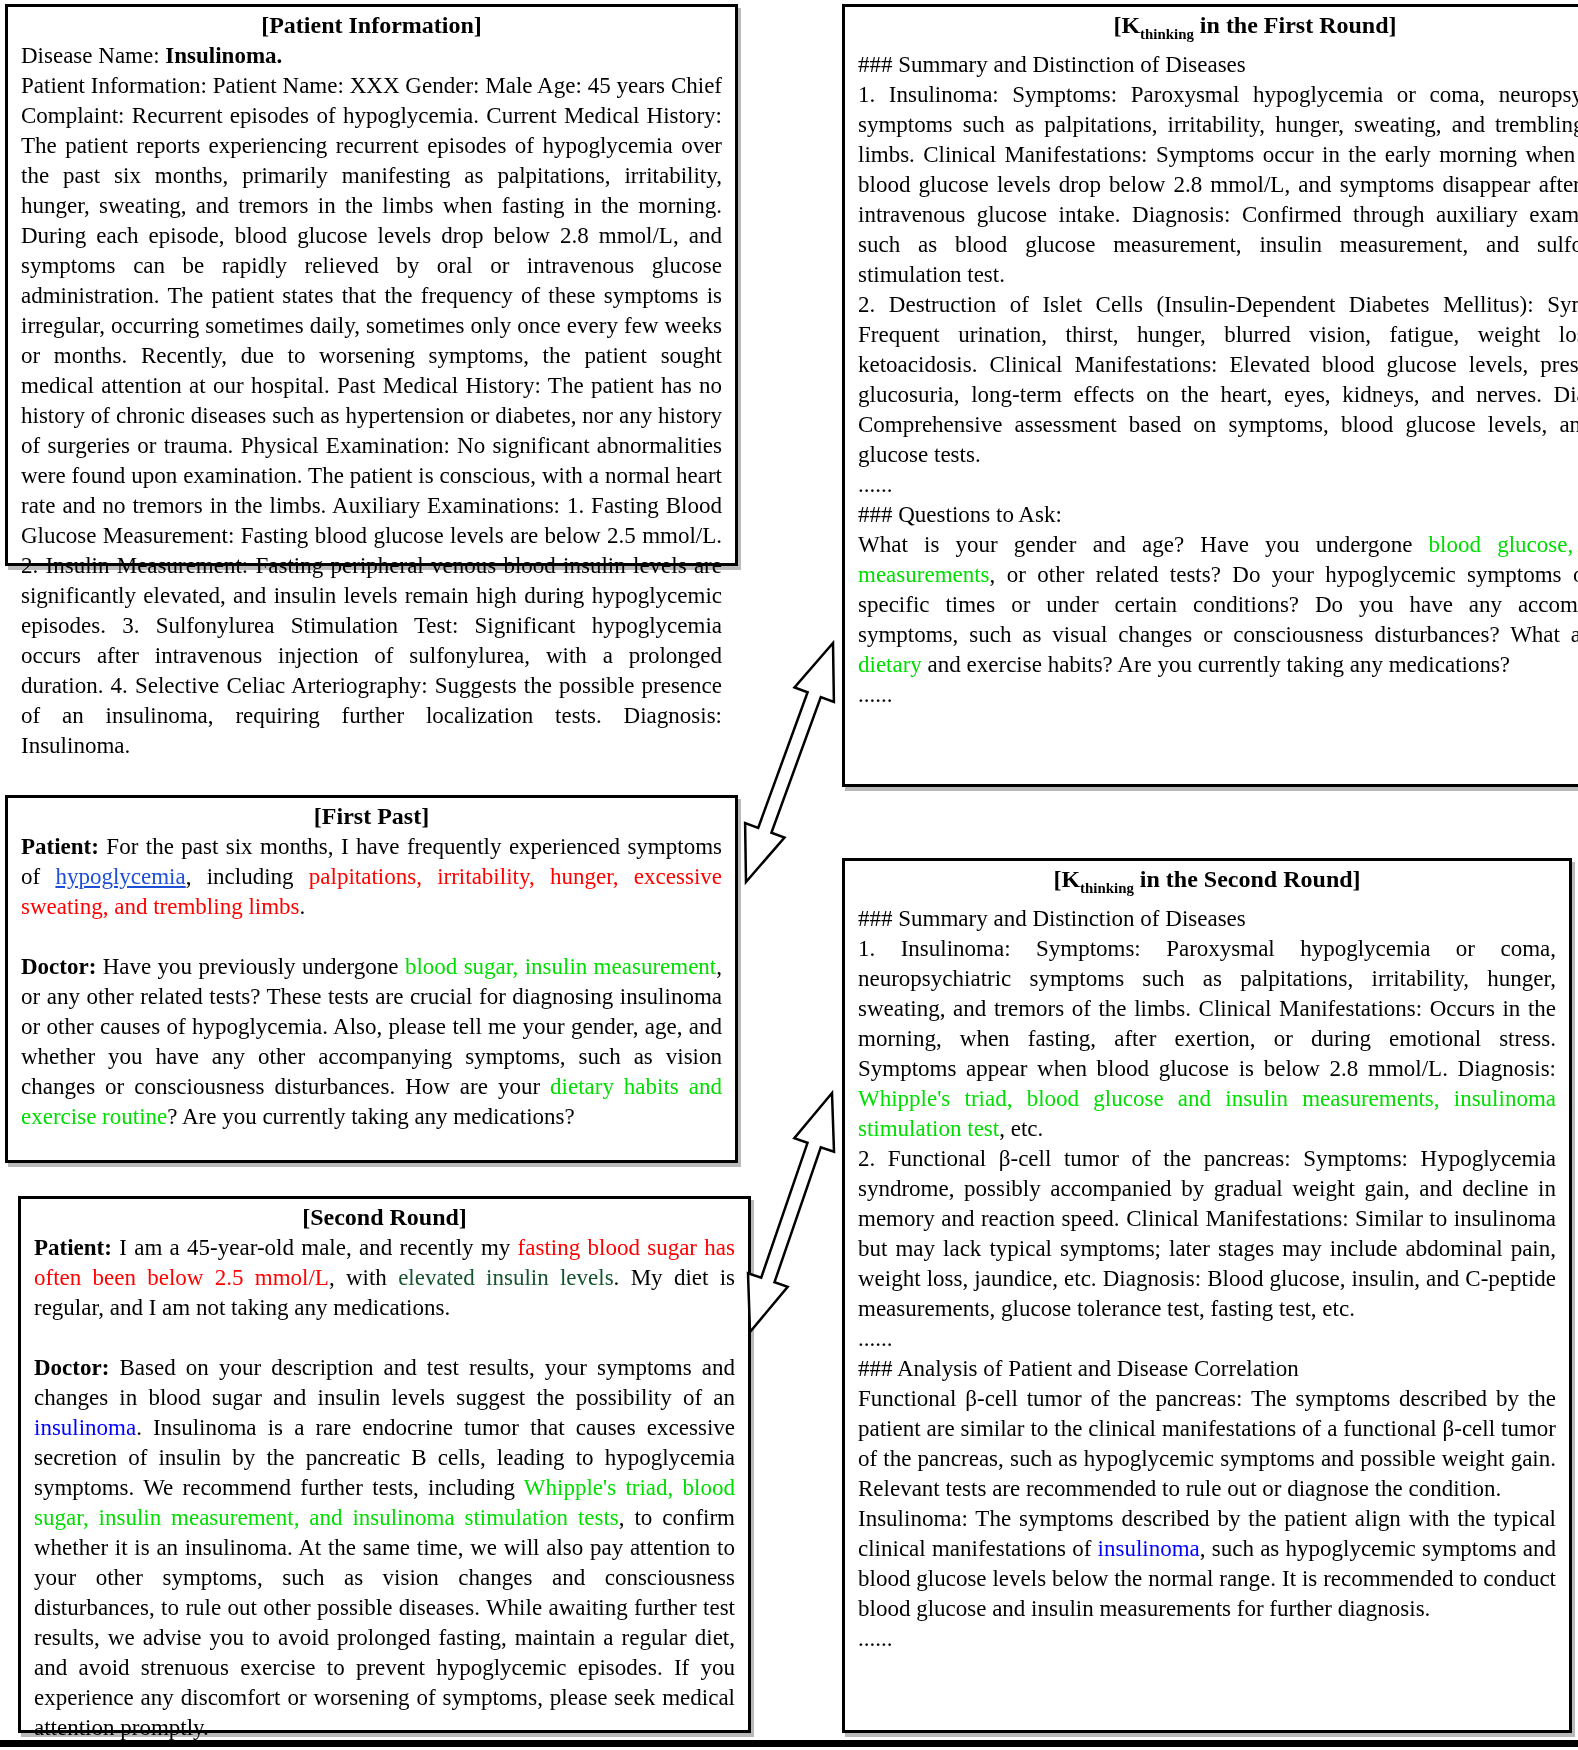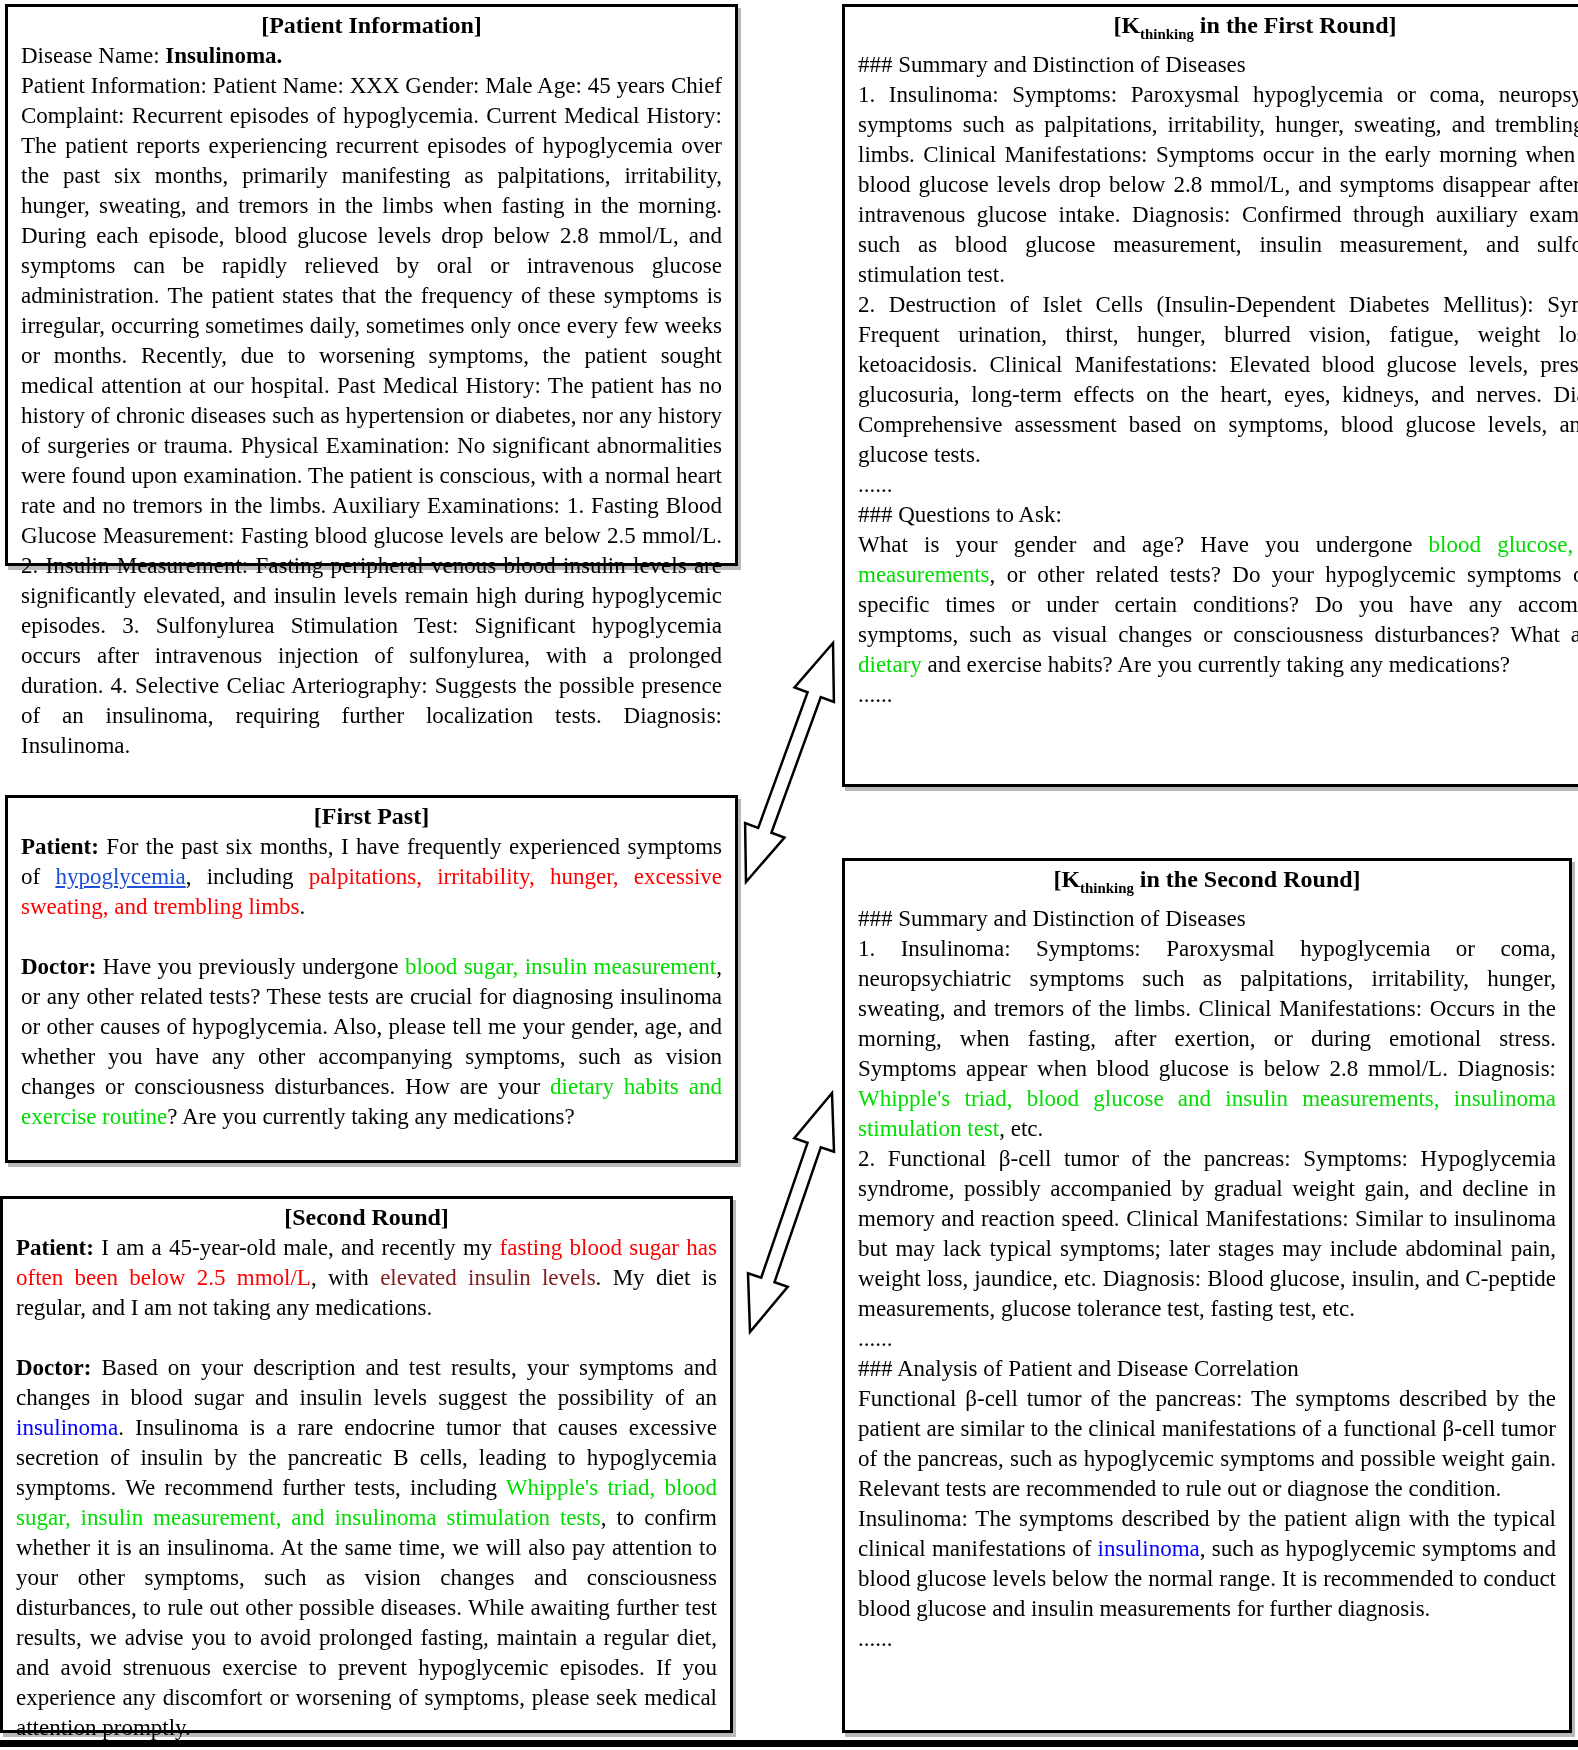--- a/index.html
+++ b/index.html
@@ -8,21 +8,21 @@
     font-family:"Liberation Serif","DejaVu Serif",serif;color:#000;
     overflow:hidden;
   }
   .box{
     position:absolute;background:#fff;border:3px solid #000;
     box-sizing:border-box;padding:3px 13px 0 13px;
     box-shadow:3px 4px 0 #b9b9b9;
   }
   #box-patient-info{left:5px;top:4px;width:733px;height:562px;}
   #box-first-round{left:5px;top:795px;width:733px;height:368px;}
-  #box-second-round{left:0;top:1196px;width:733px;height:537px;}
+  #box-second-round{left:18px;top:1196px;width:733px;height:537px;}
   #box-kthinking-first{left:842px;top:4px;width:826px;height:783px;}
   #box-kthinking-second{left:842px;top:858px;width:730px;height:875px;}
   .box-title{
     font-weight:bold;text-align:center;font-size:24px;line-height:31px;
     white-space:nowrap;
   }
   .box-title sub{font-size:0.62em;font-weight:bold;}
   .para{margin:0;text-align:justify;font-size:23px;line-height:30px;}
   .para.blank{height:30px;}
   #arrow-overlay{
@@ -49,21 +49,21 @@
   <div class="box-body">
       <p class="para"><span style="font-weight: bold;">Patient:</span><span> For the past six months, I have frequently experienced symptoms of </span><span style="color: #1d4ed8; text-decoration: underline;">hypoglycemia</span><span>, including </span><span style="color: rgb(255, 0, 0);">palpitations, irritability, hunger, excessive sweating, and trembling limbs</span><span>.</span></p>
       <p class="para blank"></p>
       <p class="para"><span style="font-weight: bold;">Doctor:</span><span> Have you previously undergone </span><span style="color: rgb(0, 221, 0);">blood sugar, insulin measurement</span><span>, or any other related tests? These tests are crucial for diagnosing insulinoma or other causes of hypoglycemia. Also, please tell me your gender, age, and whether you have any other accompanying symptoms, such as vision changes or consciousness disturbances. How are your </span><span style="color: rgb(0, 221, 0);">dietary habits and exercise routine</span><span>? Are you currently taking any medications?</span></p>
     </div>
 </div>
 
 <div class="box" id="box-second-round">
   <div class="box-title"><span>[Second Round]</span></div>
   <div class="box-body">
-      <p class="para"><span style="font-weight: bold;">Patient:</span><span> I am a 45-year-old male, and recently my </span><span style="color: rgb(255, 0, 0);">fasting blood sugar has often been below 2.5 mmol/L</span><span>, with </span><span style="color: #7f1d1d;">elevated insulin levels</span><span>. My diet is regular, and I am not taking any medications.</span></p>
+      <p class="para"><span style="font-weight: bold;">Patient:</span><span> I am a 45-year-old male, and recently my </span><span style="color: rgb(255, 0, 0);">fasting blood sugar has often been below 2.5 mmol/L</span><span>, with </span><span style="color: #14532d;">elevated insulin levels</span><span>. My diet is regular, and I am not taking any medications.</span></p>
       <p class="para blank"></p>
       <p class="para"><span style="font-weight: bold;">Doctor:</span><span> Based on your description and test results, your symptoms and changes in blood sugar and insulin levels suggest the possibility of an </span><span style="color: rgb(0, 0, 255);">insulinoma</span><span>. Insulinoma is a rare endocrine tumor that causes excessive secretion of insulin by the pancreatic B cells, leading to hypoglycemia symptoms. We recommend further tests, including </span><span style="color: rgb(0, 221, 0);">Whipple's triad, blood sugar, insulin measurement, and insulinoma stimulation tests</span><span>, to confirm whether it is an insulinoma. At the same time, we will also pay attention to your other symptoms, such as vision changes and consciousness disturbances, to rule out other possible diseases. While awaiting further test results, we advise you to avoid prolonged fasting, maintain a regular diet, and avoid strenuous exercise to prevent hypoglycemic episodes. If you experience any discomfort or worsening of symptoms, please seek medical attention promptly.</span></p>
     </div>
 </div>
 
 <div class="box" id="box-kthinking-first">
   <div class="box-title"><span>[K</span><sub>thinking</sub><span> in the First Round]</span></div>
   <div class="box-body">
       <p class="para"><span>### Summary and Distinction of Diseases</span></p>
       <p class="para"><span>1. Insulinoma: Symptoms: Paroxysmal hypoglycemia or coma, neuropsychiatric symptoms such as palpitations, irritability, hunger, sweating, and trembling of the limbs. Clinical Manifestations: Symptoms occur in the early morning when fasting, blood glucose levels drop below 2.8 mmol/L, and symptoms disappear after oral or intravenous glucose intake. Diagnosis: Confirmed through auxiliary examinations such as blood glucose measurement, insulin measurement, and sulfonylurea stimulation test.</span></p>

